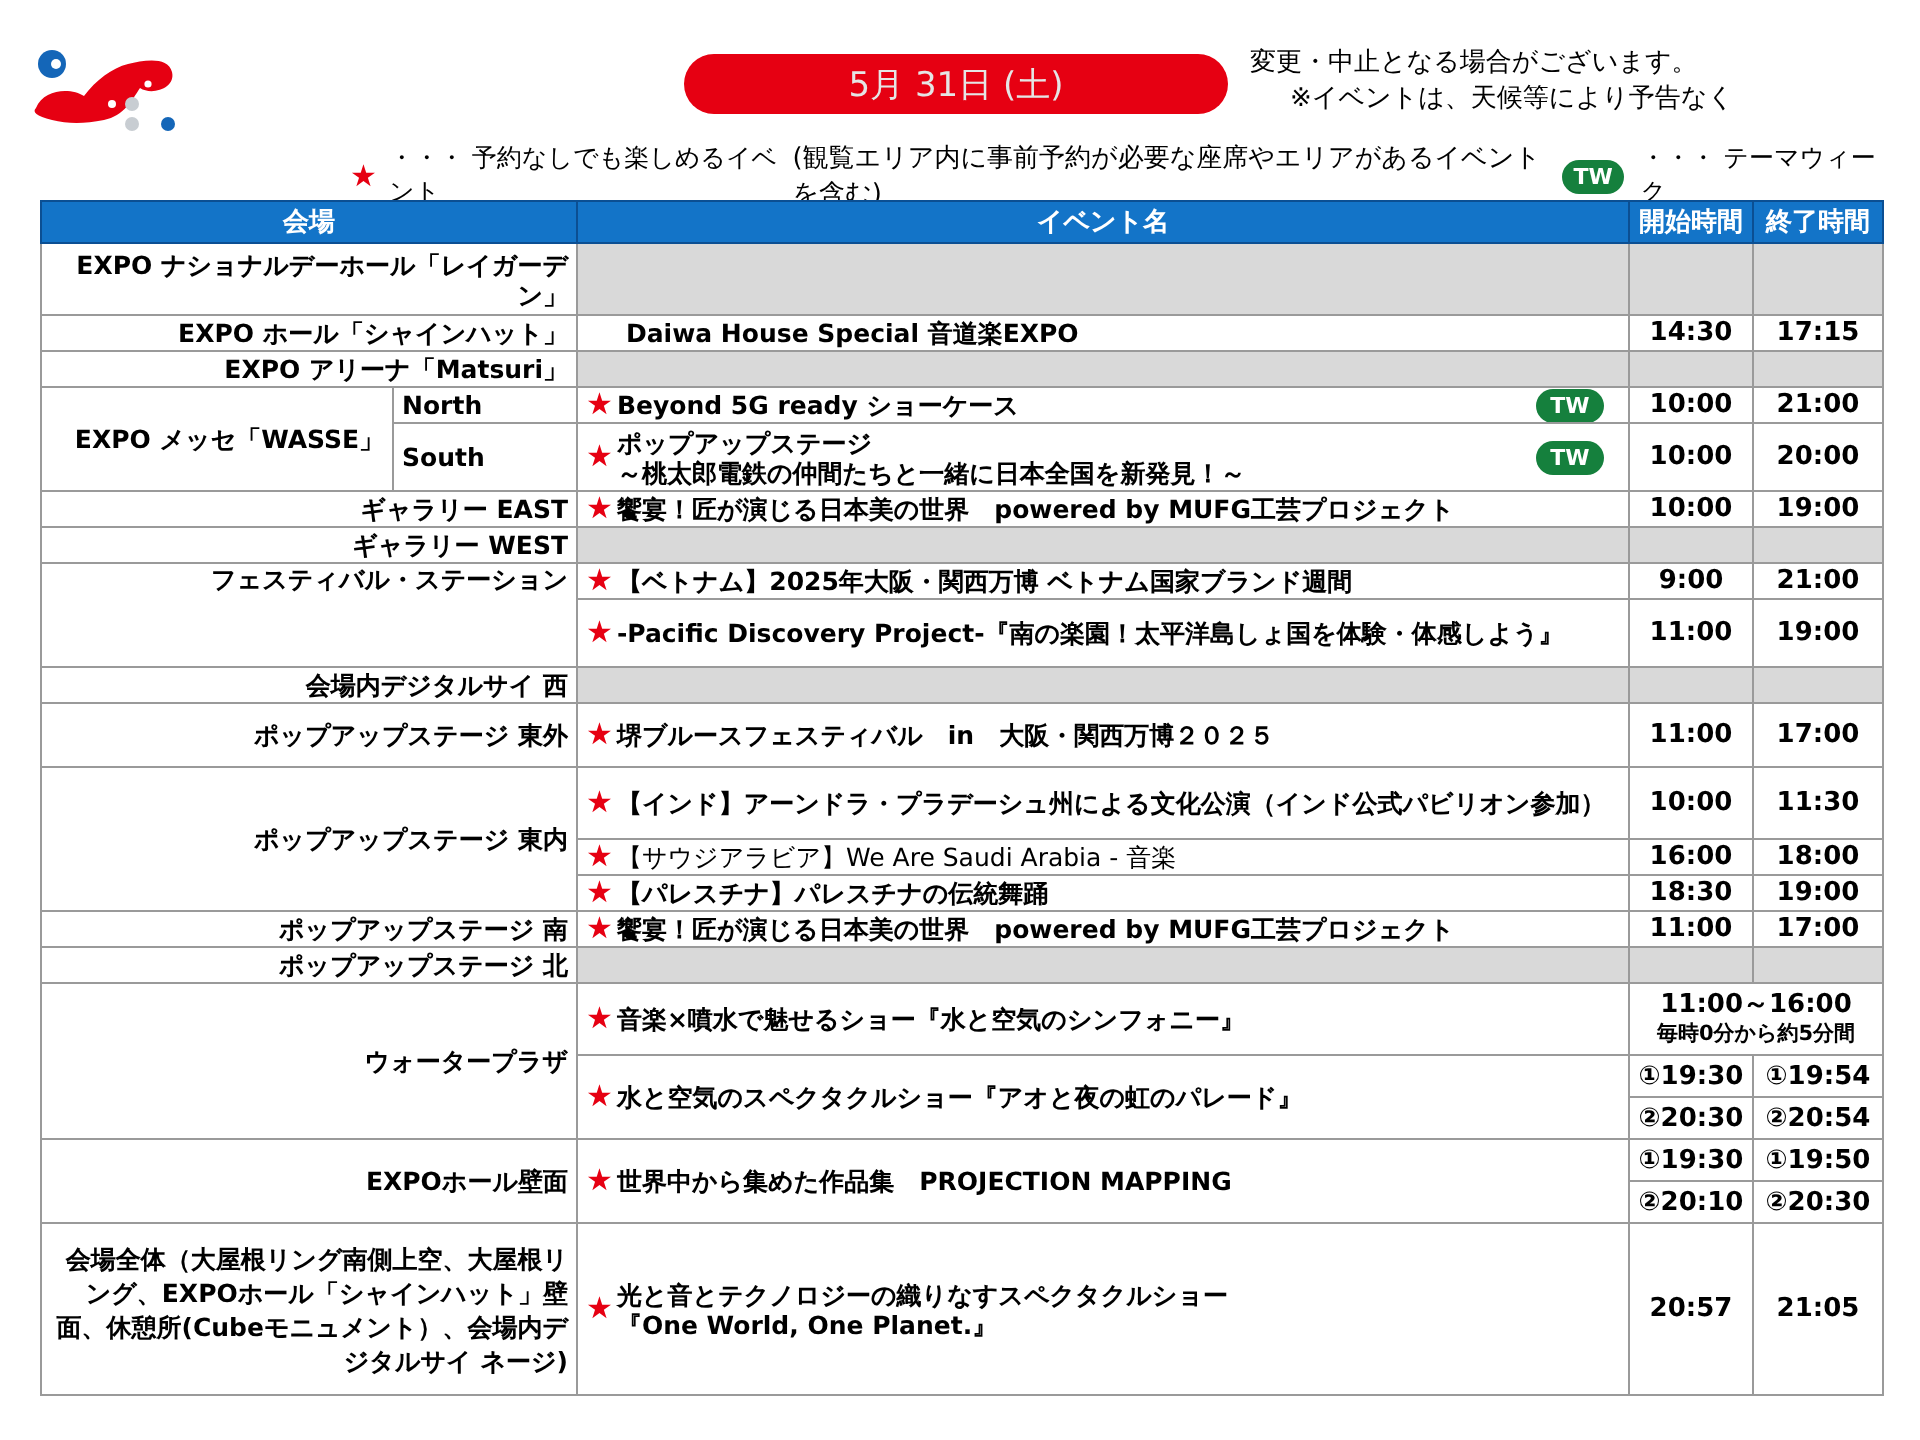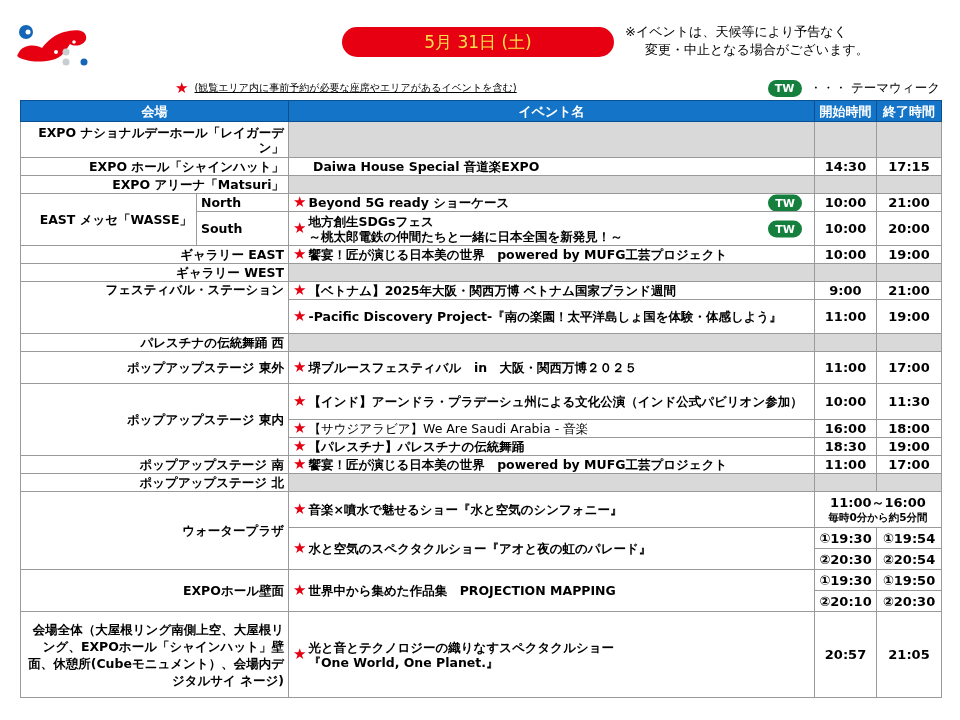--- a/index.html
+++ b/index.html
@@ -1,25 +1,25 @@
 <!DOCTYPE html>
 <html><head>
 <meta charset="utf-8">
 <style>
   html, body { margin:0; padding:0; }
   body { width:960px; height:720px; background:#ffffff; position:relative; overflow:hidden;
          font-family:"DejaVu Sans", "Liberation Sans", sans-serif; color:#000; }
   .logo { position:absolute; left:12px; top:18px; width:82px; height:48px; }
   .date-pill { position:absolute; left:342px; top:27px; width:272px; height:30px; background:#e60012;
-               border-radius:15px; color:#fde047; font-size:17px; display:flex; align-items:center; justify-content:center; }
+               border-radius:15px; color:#e5e5e5; font-size:17px; display:flex; align-items:center; justify-content:center; }
   .notice { position:absolute; left:625px; top:23px; font-size:13px; line-height:18px; }
   .notice div:nth-child(2) { padding-left:20px; }
   .legend { position:absolute; left:175px; top:78px; width:765px; height:20px; display:flex; align-items:center; font-size:12.5px; }
   .legend .star { color:#e60012; font-size:15px; margin-right:6px; }
-  .legend .small { font-size:10px;text-decoration:underline; }
+  .legend .small { font-size:13px; }
   .legend .spacer { flex:1; }
   .tw { display:inline-flex; align-items:center; justify-content:center; background:#15803d; color:#fff;
         font-weight:bold; font-size:11px; border-radius:9px; width:34px; height:17px; }
   .legend .tw { margin-right:8px; }
 
   table.sched { position:absolute; left:20px; top:100px; width:921px; border-collapse:collapse; table-layout:fixed; font-size:12.5px; }
   table.sched td, table.sched th { border:1px solid #9a9a9a; padding:0 4px; vertical-align:middle; font-weight:bold; line-height:15px; overflow:hidden; }
   table.sched th { background:#1374c8; color:#fff; font-size:13px; height:20px; text-align:center; border-color:#0b4f93; }
   .venue { text-align:right; }
   .empty { background:#d9d9d9; }
@@ -44,26 +44,27 @@
   <circle cx="54" cy="34" r="3.5" fill="#c8cdd2"></circle>
   <circle cx="54" cy="44" r="3.5" fill="#c8cdd2"></circle>
   <circle cx="72" cy="44" r="3.5" fill="#1466b8"></circle>
 </svg>
 
 <div class="date-pill">
   <span>5月 31日 (土)</span>
 </div>
 
 <div class="notice">
+  <div>変更・中止となる場合がございます。</div>
   <div>※イベントは、天候等により予告なく</div>
-  <div>変更・中止となる場合がございます。</div>
 </div>
 
 <div class="legend">
   <span class="star">★</span>
+  <span>・・・ 予約なしでも楽しめるイベント</span>
   <span class="small">(観覧エリア内に事前予約が必要な座席やエリアがあるイベントを含む)</span>
   <span class="spacer"></span>
   <span class="tw">TW</span>
   <span>・・・ テーマウィーク</span>
 </div>
 
 <table class="sched">
   <colgroup>
     <col style="width:176px">
       <col style="width:92px">
@@ -92,39 +93,39 @@
       <td class="time">14:30</td>
       <td class="time">17:15</td>
     </tr>
     <tr style="height:18px">
       <td colspan="2" class="venue">EXPO アリーナ「Matsuri」</td>
       <td class="empty"></td>
       <td class="empty"></td>
       <td class="empty"></td>
     </tr>
     <tr style="height:18px">
-      <td rowspan="2" class="venue">EAST メッセ「WASSE」</td>
+      <td rowspan="2" class="venue">EXPO メッセ「WASSE」</td>
       <td>North</td>
       <td class="ev">
         <div class="ev-inner">
           <span class="star">★</span>
           <span class="text">Beyond 5G ready ショーケース</span>
         </div>
         <span class="tw">TW</span>
       </td>
       <td class="time">10:00</td>
       <td class="time">21:00</td>
     </tr>
     <tr style="height:34px">
       <td>South</td>
       <td class="ev">
         <div class="ev-inner">
           <span class="star">★</span>
           <span class="text">
-            <span style="display:block">地方創生SDGsフェス</span>
+            <span style="display:block">ポップアップステージ</span>
             <span style="display:block">～桃太郎電鉄の仲間たちと一緒に日本全国を新発見！～</span>
           </span>
         </div>
         <span class="tw">TW</span>
       </td>
       <td class="time">10:00</td>
       <td class="time">20:00</td>
     </tr>
     <tr style="height:18px">
       <td colspan="2" class="venue">ギャラリー EAST</td>
@@ -158,21 +159,21 @@
       <td class="ev">
         <div class="ev-inner">
             <span class="star">★</span>
             <span class="text">-Pacific Discovery Project-『南の楽園！太平洋島しょ国を体験・体感しよう』</span>
           </div>
       </td>
       <td class="time">11:00</td>
       <td class="time">19:00</td>
     </tr>
     <tr style="height:18px">
-      <td colspan="2" class="venue">パレスチナの伝統舞踊 西</td>
+      <td colspan="2" class="venue">会場内デジタルサイ 西</td>
       <td class="empty"></td>
       <td class="empty"></td>
       <td class="empty"></td>
     </tr>
     <tr style="height:32px">
       <td colspan="2" class="venue">ポップアップステージ 東外</td>
       <td class="ev">
         <div class="ev-inner">
             <span class="star">★</span>
             <span class="text">堺ブルースフェスティバル　in　大阪・関西万博２０２５</span>

